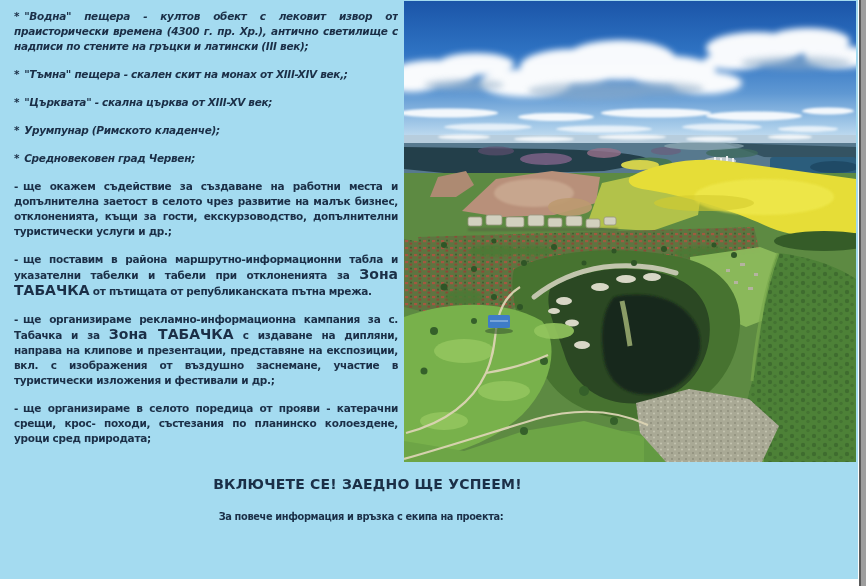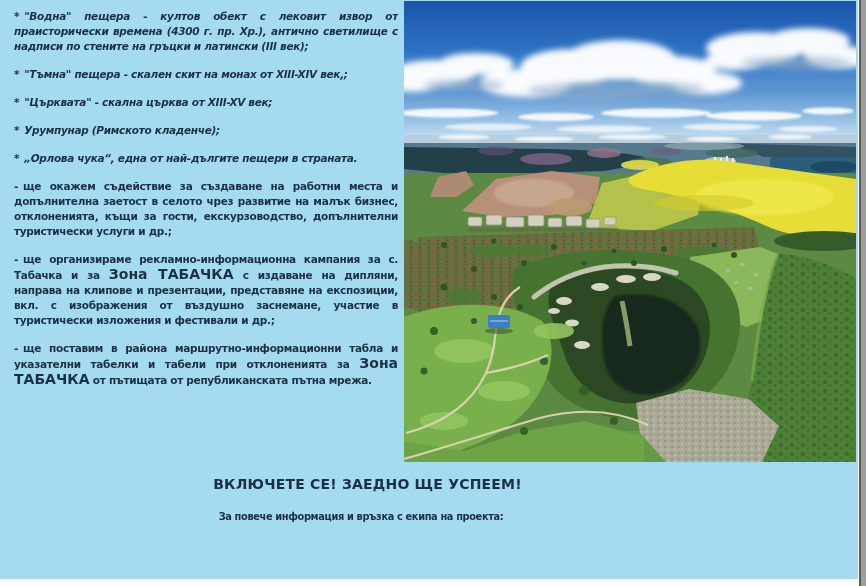--- a/index.html
+++ b/index.html
@@ -234,25 +234,26 @@
       <ellipse cx="308" cy="138" rx="26" ry="2.5"></ellipse>
     <ellipse cx="386" cy="136" rx="22" ry="2.5"></ellipse>
   </g>
 </svg>
 
 <div class="content">
   <p class="attraction"><span class="marker">*</span><span>"Водна" пещера - култов обект с лековит извор от праисторически времена (4300 г. пр. Хр.), антично светилище с надписи по стените на гръцки и латински (III век);</span></p>
   <p class="attraction"><span class="marker">*</span><span>"Тъмна" пещера - скален скит на монах от XIII-XIV век,;</span></p>
   <p class="attraction"><span class="marker">*</span><span>"Църквата" - скална църква от XIII-XV век;</span></p>
   <p class="attraction"><span class="marker">*</span><span>Урумпунар (Римското кладенче);</span></p>
-  <p class="attraction"><span class="marker">*</span><span>„Орлова чука“, една от най-дългите пещери в страната.</span></p>
+  <p class="attraction"><span class="marker">*</span><span>Средновековен град Червен;</span></p>
 
   <p class="activity"><span class="marker">-</span><span>ще окажем съдействие за създаване на работни места и допълнителна заетост в селото чрез развитие на малък бизнес, отклоненията, къщи за гости, екскурзоводство, допълнителни туристически услуги и др.;</span></p>
+  <p class="activity"><span class="marker">-</span><span>ще поставим в района маршрутно-информационни табла и указателни табелки и табели при отклоненията за </span><span class="zone">Зона ТАБАЧКА</span><span> от пътищата от републиканската пътна мрежа.</span></p>
   <p class="activity"><span class="marker">-</span><span>ще организираме рекламно-информационна кампания за с. Табачка и за </span><span class="zone">Зона ТАБАЧКА</span><span> с издаване на дипляни, направа на клипове и презентации, представяне на експозиции, вкл. с изображения от въздушно заснемане, участие в туристически изложения и фестивали и др.;</span></p>
-  <p class="activity"><span class="marker">-</span><span>ще поставим в района маршрутно-информационни табла и указателни табелки и табели при отклоненията за </span><span class="zone">Зона ТАБАЧКА</span><span> от пътищата от републиканската пътна мрежа.</span></p>
+  <p class="activity"><span class="marker">-</span><span>ще организираме в селото поредица от прояви - катерачни срещи, крос- походи, състезания по планинско колоездене, уроци сред природата;</span></p>
 </div>
 
 <div class="cta">ВКЛЮЧЕТЕ СЕ! ЗАЕДНО ЩЕ УСПЕЕМ!</div>
 
 <div class="footer">
   <div class="footer-line">За повече информация и връзка с екипа на проекта:</div>
 </div>
 
 <div class="edge-strip"></div>
 

